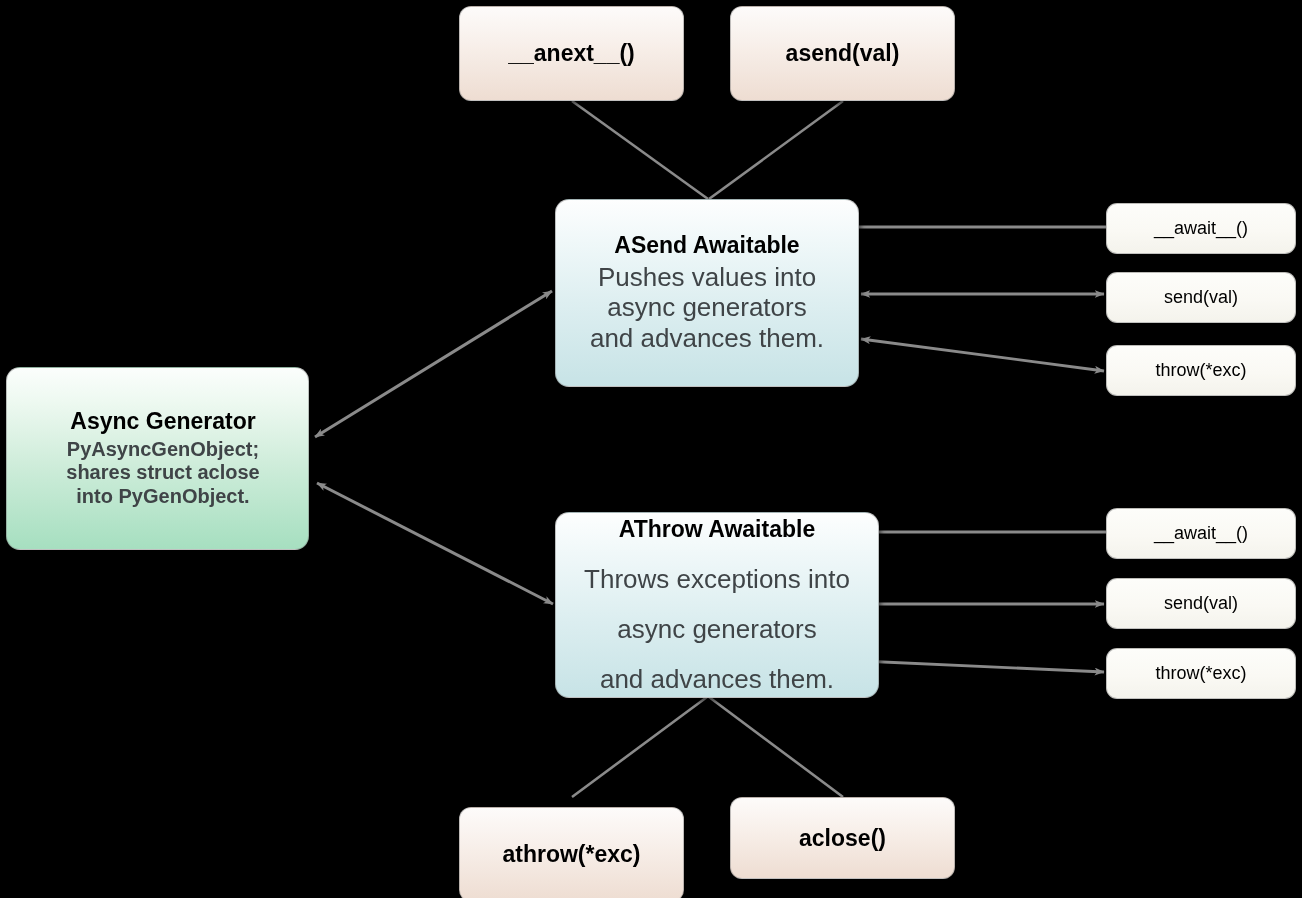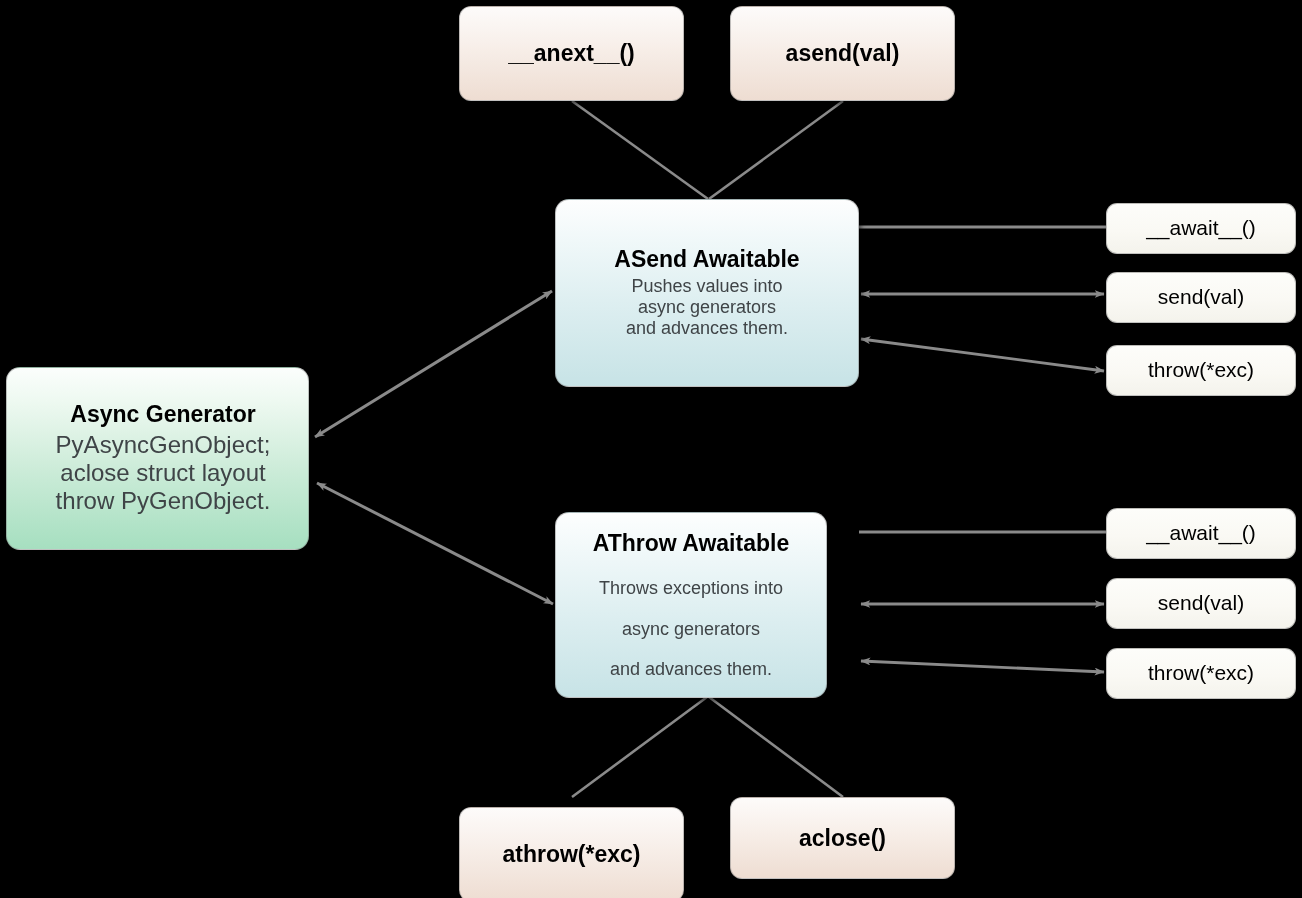--- a/index.html
+++ b/index.html
@@ -62,25 +62,25 @@
   .node-title {
     font-weight: bold;
     color: #000000;
     line-height: 1.15;
   }
   .node-desc {
     color: #3f4447;
     line-height: 1.18;
   }
   .node-main .node-title  { font-size: 23px; margin-bottom: 3px; }
-  .node-main .node-desc   { font-size: 18px; }
+  .node-main .node-desc   { font-size: 26px; }
   .node-generator .node-title { font-size: 23px; margin-bottom: 3px; }
-  .node-generator .node-desc  { font-size: 24px; }
+  .node-generator .node-desc  { font-size: 20px; font-weight: bold; }
   .node-method .node-title { font-size: 23px; }
-  .node-proto .node-title  { font-size: 21px; font-weight: normal; }
+  .node-proto .node-title  { font-size: 18px; font-weight: normal; }
 </style>
 </head>
 <body>
 
 <div id="canvas">
 
   <svg class="edges" viewBox="0 0 1302 898">
     <defs>
       <marker id="arrowEnd" markerWidth="10" markerHeight="8" refX="9.4" refY="4" orient="auto" markerUnits="userSpaceOnUse">
         <path d="M0,0 L10,4 L0,8 L2.6,4 Z" fill="#8a8a8a"></path>
@@ -127,32 +127,32 @@
     <div class="node-title">asend(val)</div>
   </div>
 
   <div class="node node-main" style="left:555px; top:199px; width:304px; height:188px;">
     <div class="node-title">ASend Awaitable</div>
     <div class="node-desc">Pushes values into</div>
     <div class="node-desc">async generators</div>
     <div class="node-desc">and advances them.</div>
   </div>
 
-  <div class="node node-main" style="left:555px; top:512px; width:272px; height:186px;gap:19px;">
+  <div class="node node-main" style="left:555px; top:512px; width:324px; height:186px;gap:19px;">
     <div class="node-title">AThrow Awaitable</div>
     <div class="node-desc">Throws exceptions into</div>
     <div class="node-desc">async generators</div>
     <div class="node-desc">and advances them.</div>
   </div>
 
   <div class="node node-generator" style="left:6px; top:367px; width:303px; height:183px;">
     <div class="node-title">Async Generator</div>
     <div class="node-desc">PyAsyncGenObject;</div>
-    <div class="node-desc">aclose struct layout</div>
-    <div class="node-desc">throw PyGenObject.</div>
+    <div class="node-desc">shares struct aclose</div>
+    <div class="node-desc">into PyGenObject.</div>
   </div>
 
   <div class="node node-method" style="left:459px; top:807px; width:225px; height:95px;">
     <div class="node-title">athrow(*exc)</div>
   </div>
 
   <div class="node node-method" style="left:730px; top:797px; width:225px; height:82px;">
     <div class="node-title">aclose()</div>
   </div>
 

